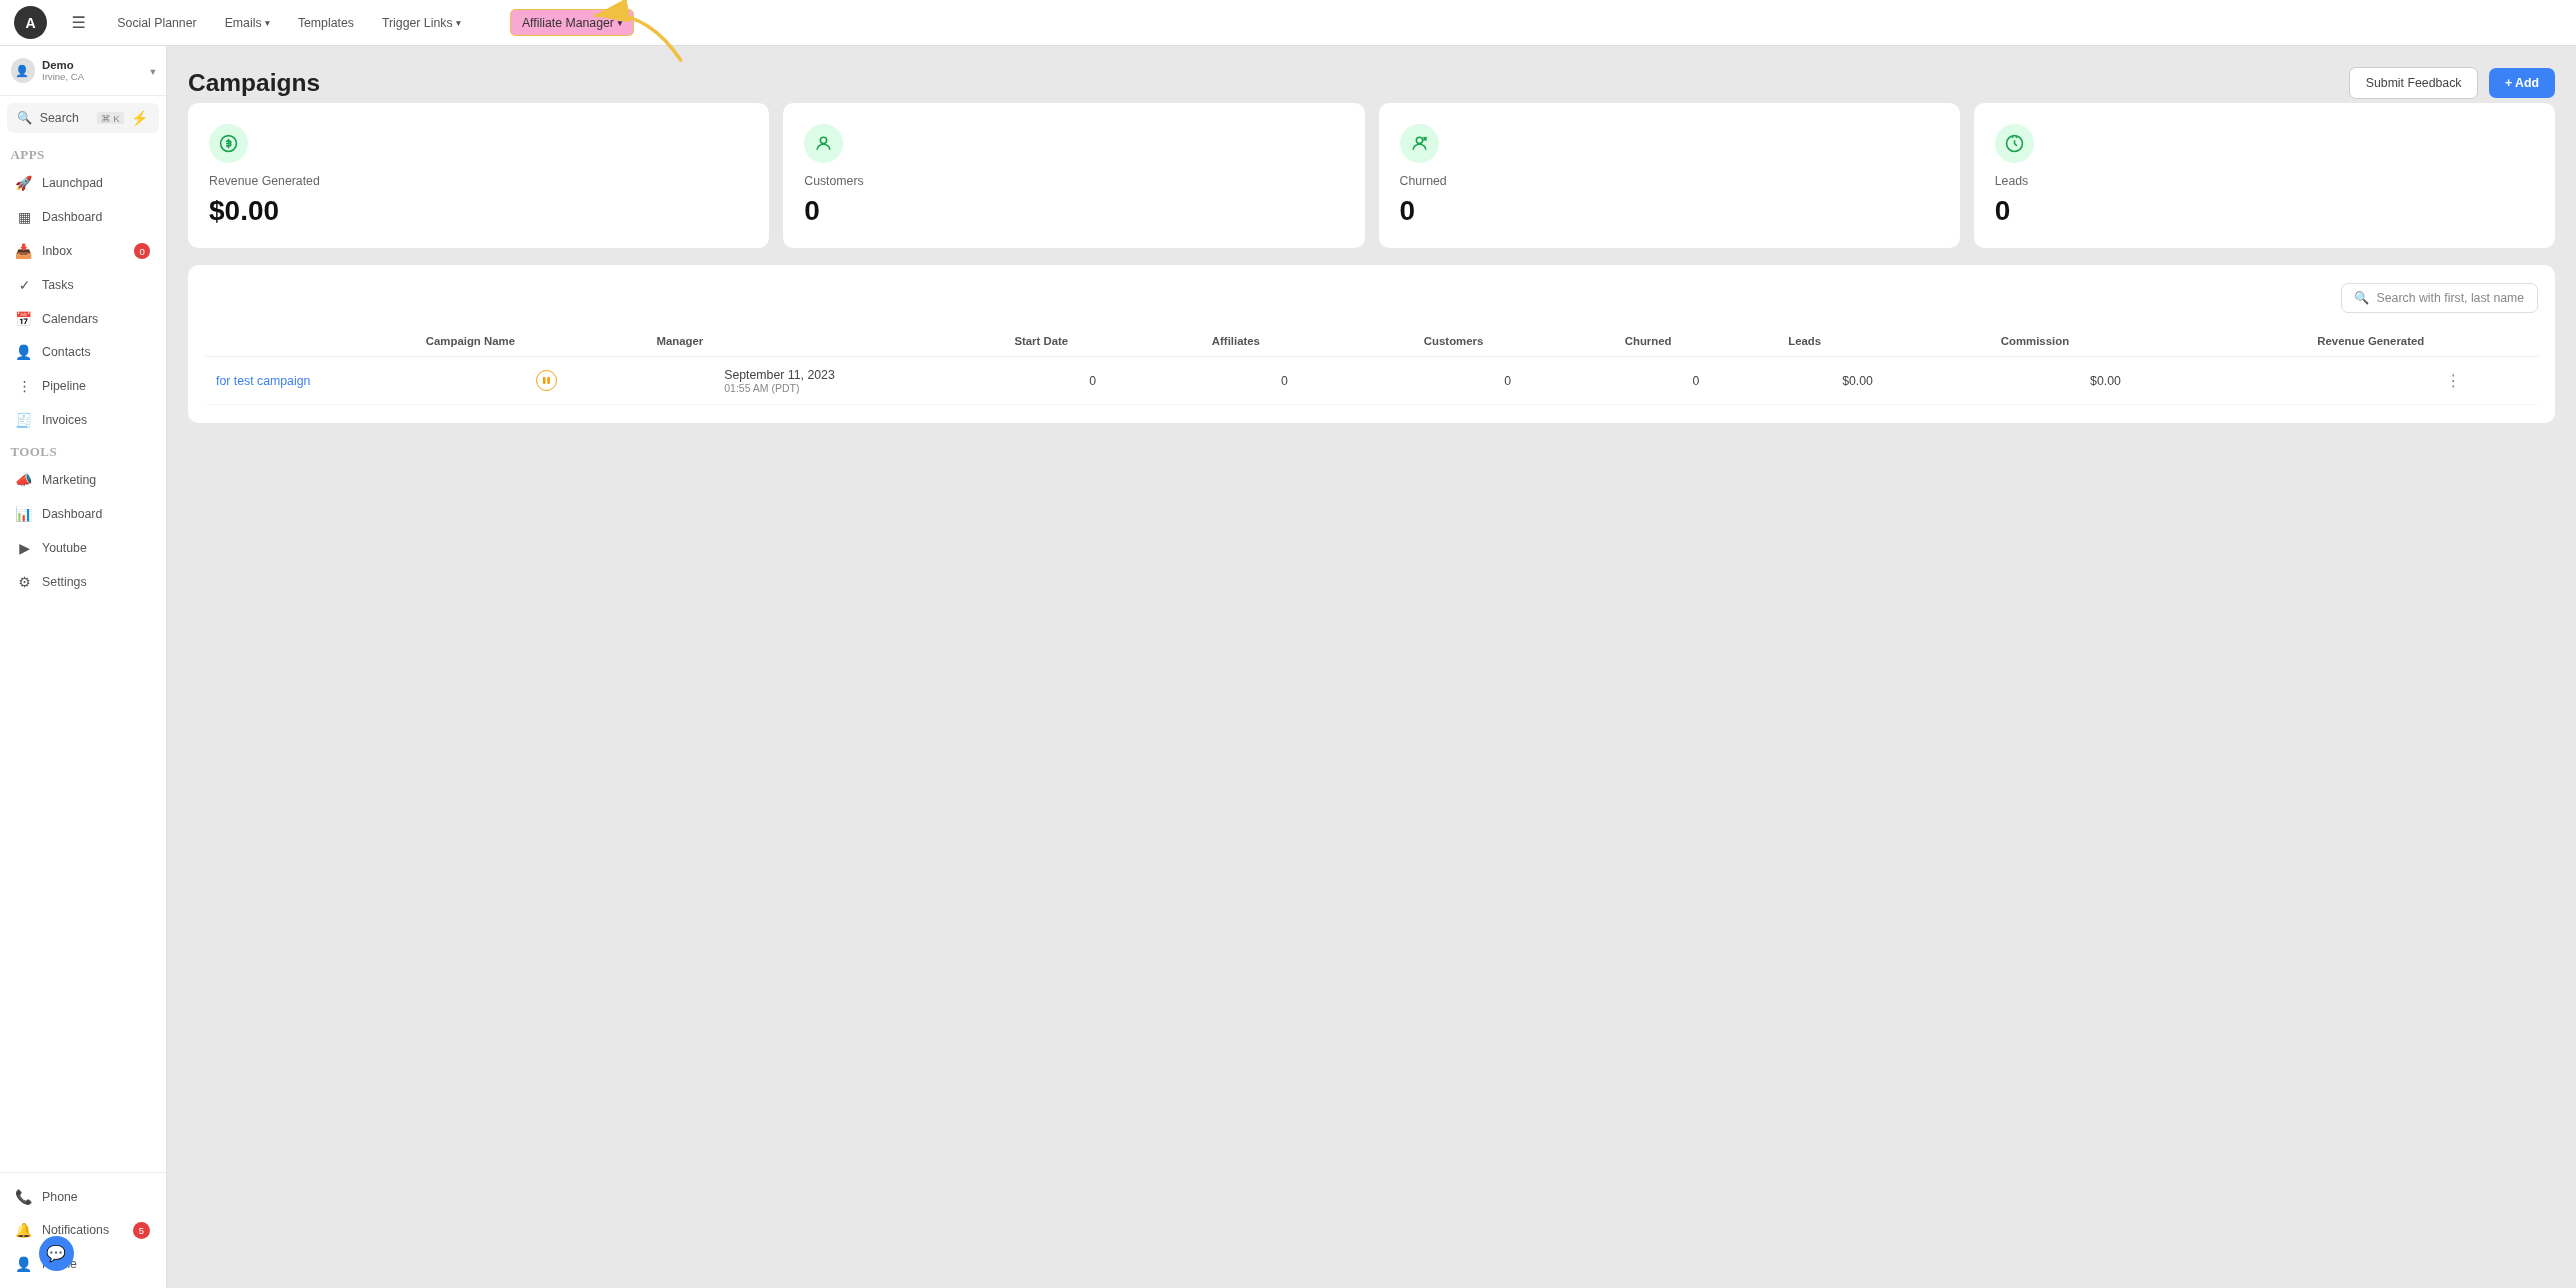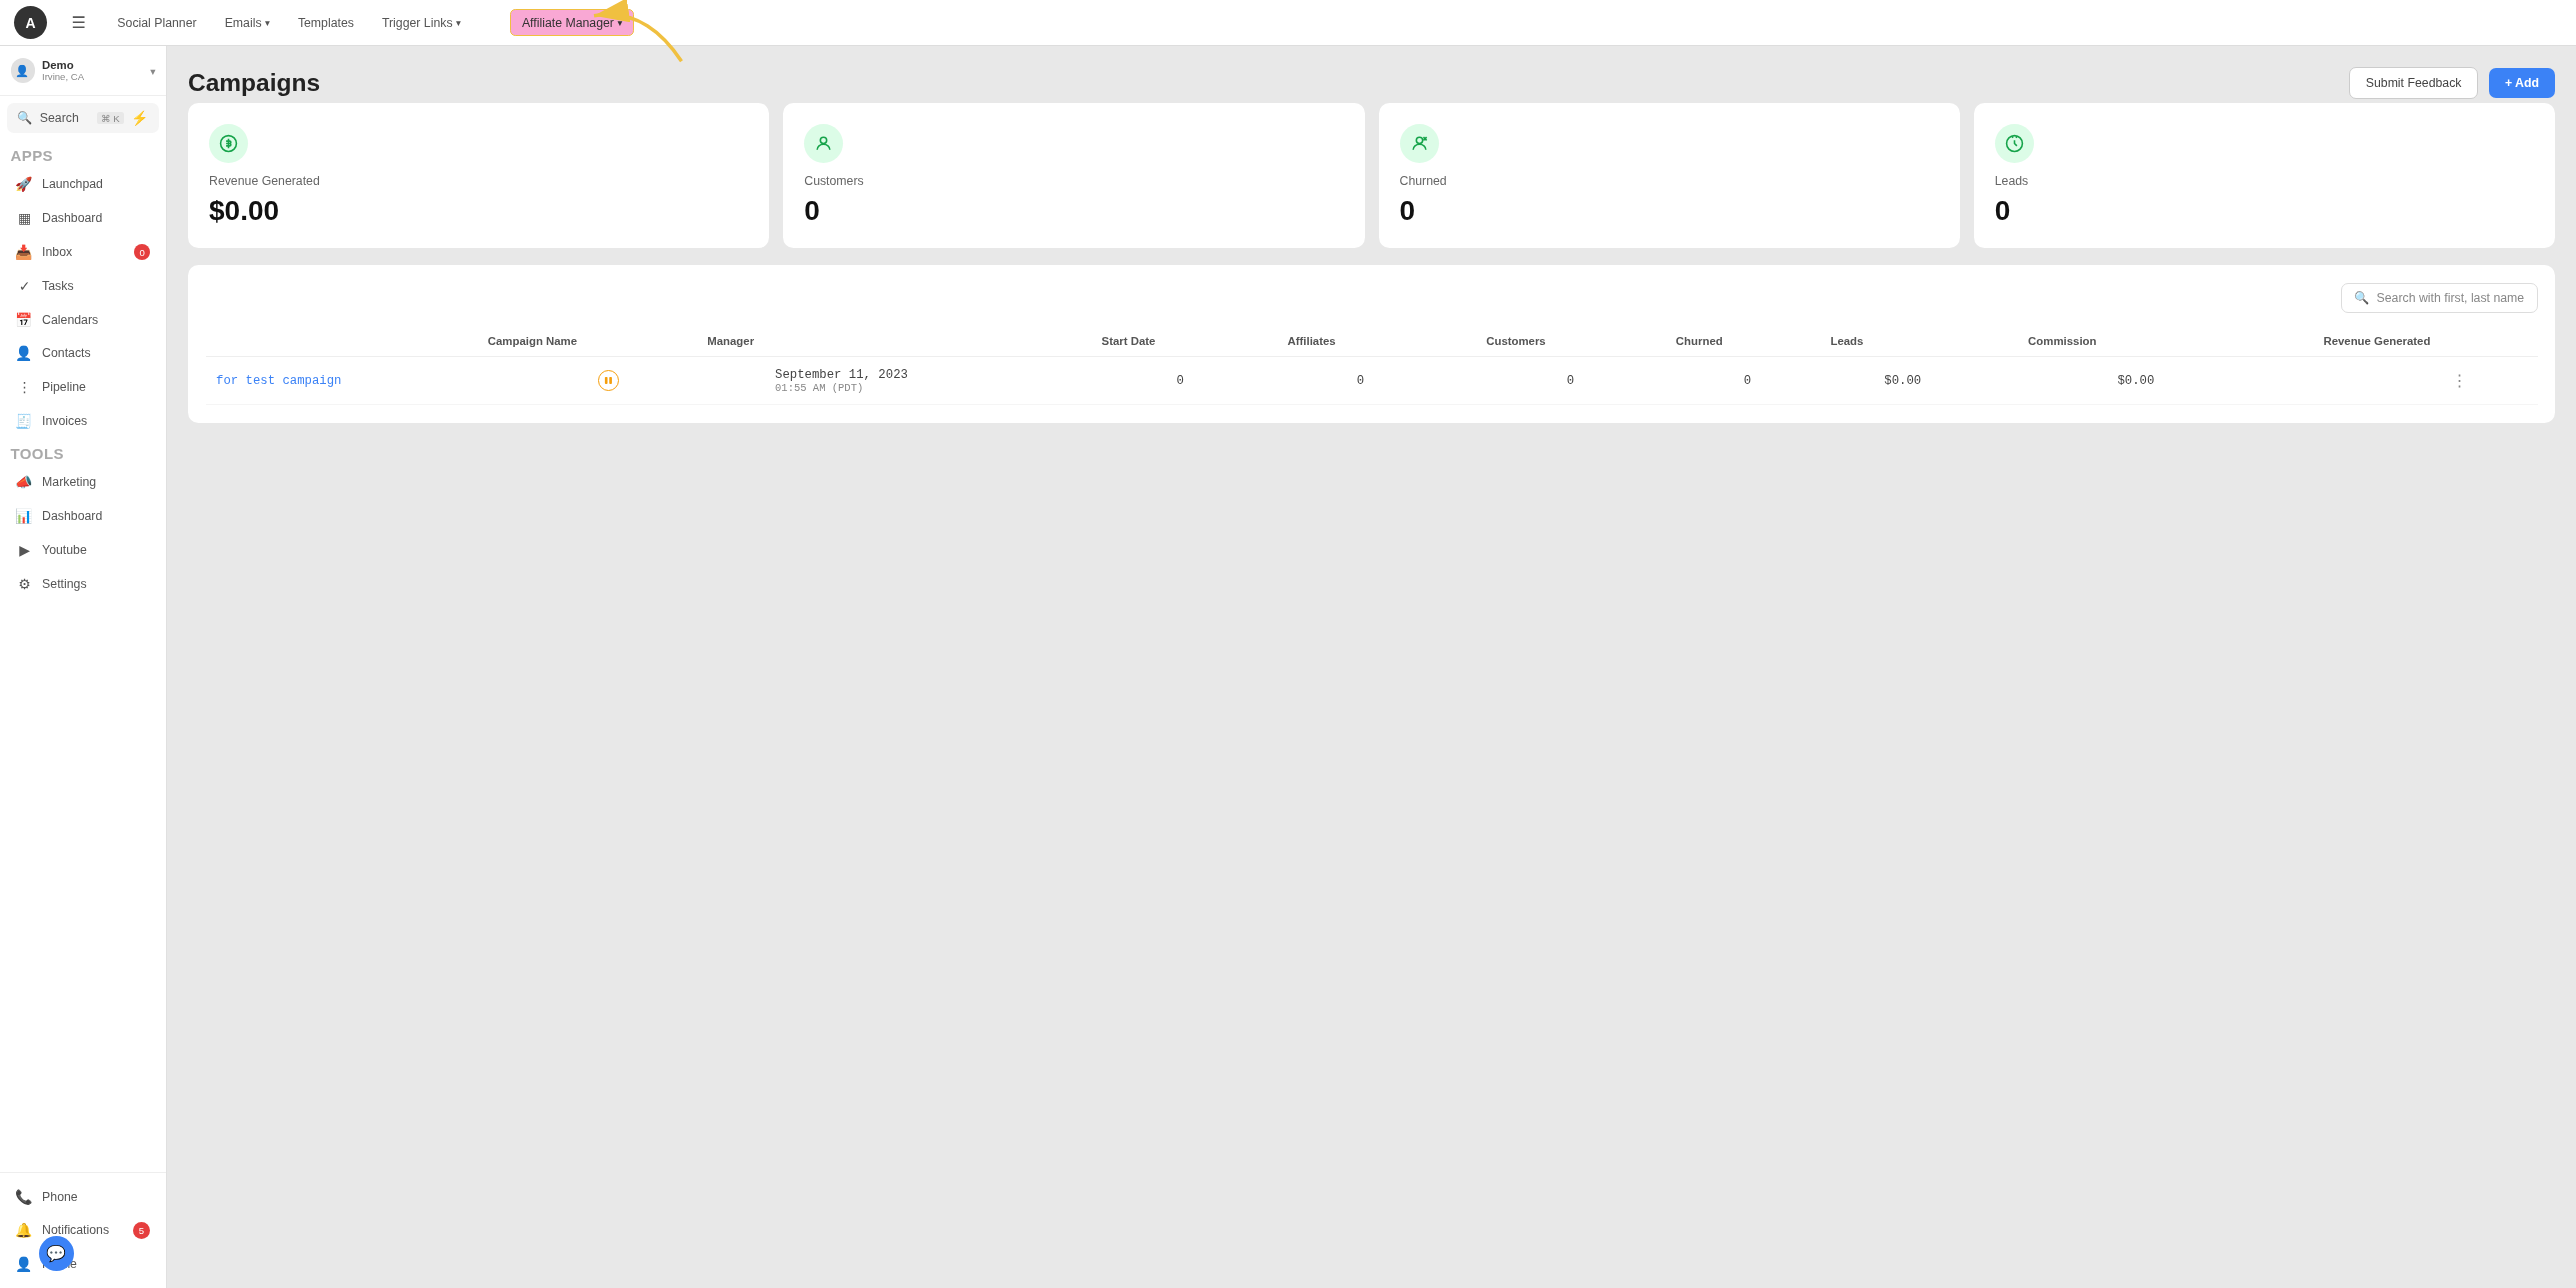--- a/index.html
+++ b/index.html
@@ -52,21 +52,21 @@
       margin: 7px; border-radius: 7px; background: #f5f5f5; cursor: pointer;
     }
     .sidebar-search-icon { color: #5b8cf7; font-size: 12.3px; }
     .sidebar-search-label { font-size: 12.3px; color: #555; flex: 1; }
     .sidebar-search-kbd {
       font-size: 9.6px; color: #888; background: #e8e8e8; padding: 0.9px 4.4px; border-radius: 2.6px;
     }
     .sidebar-flash { color: #5b8cf7; font-size: 14px; }
 
     .sidebar-section-label {
-      font-size: 15px; color: #aaa; font-weight: 600; padding: 7px 10.5px 3.5px; text-transform: uppercase; letter-spacing: 0.4px;
+      font-size: 13px; color: #aaa; font-weight: 600; padding: 7px 10.5px 3.5px; text-transform: uppercase; letter-spacing: 0.4px; font-family: Liberation Serif, serif;
     }
     .sidebar-item {
       display: flex; align-items: center; gap: 8.8px; padding: 8px 10.5px;
       cursor: pointer; border-radius: 5.3px; margin: 0.9px 5.3px; color: #555; font-size: 12.3px;
     }
     .sidebar-item-icon { font-size: 14px; width: 17.5px; text-align: center; }
     .sidebar-badge {
       background: #e53e3e; color: #fff; border-radius: 50%; width: 16px; height: 16px;
       font-size: 9.6px; display: flex; align-items: center; justify-content: center; margin-left: auto;
     }
@@ -122,21 +122,21 @@
       display: flex; align-items: center; gap: 7px; padding: 7px 12.3px;
       border: 0.9px solid #ddd; border-radius: 7px; background: #fff; font-size: 12.3px; color: #888;
     }
 
     .data-table { width: 100%; border-collapse: collapse; }
     .data-table th {
       text-align: right; font-size: 11.4px; font-weight: 600; color: #555;
       padding: 8.8px 10.5px; border-bottom: 0.9px solid #eee;
     }
     .data-table td {
-      padding: 10.5px; font-size: 12.3px; color: #444; border-bottom: 0.9px solid #f5f5f5; font-family: Liberation Mono, monospace;
+      padding: 10.5px; font-size: 12.3px; color: #444; border-bottom: 0.9px solid #f5f5f5;
     }
     .campaign-link { color: #3b82f6; text-decoration: none; cursor: pointer; }
     .status-paused {
       width: 21px; height: 21px; border-radius: 50%; border: 1.8px solid #f59e0b;
       display: flex; align-items: center; justify-content: center; font-size: 10.5px; color: #f59e0b;
     }
     .table-actions { color: #888; cursor: pointer; font-size: 16px; }
 
     
     .pagination { display: flex; align-items: center; justify-content: flex-end; gap: 7px; margin-top: 14px; }

